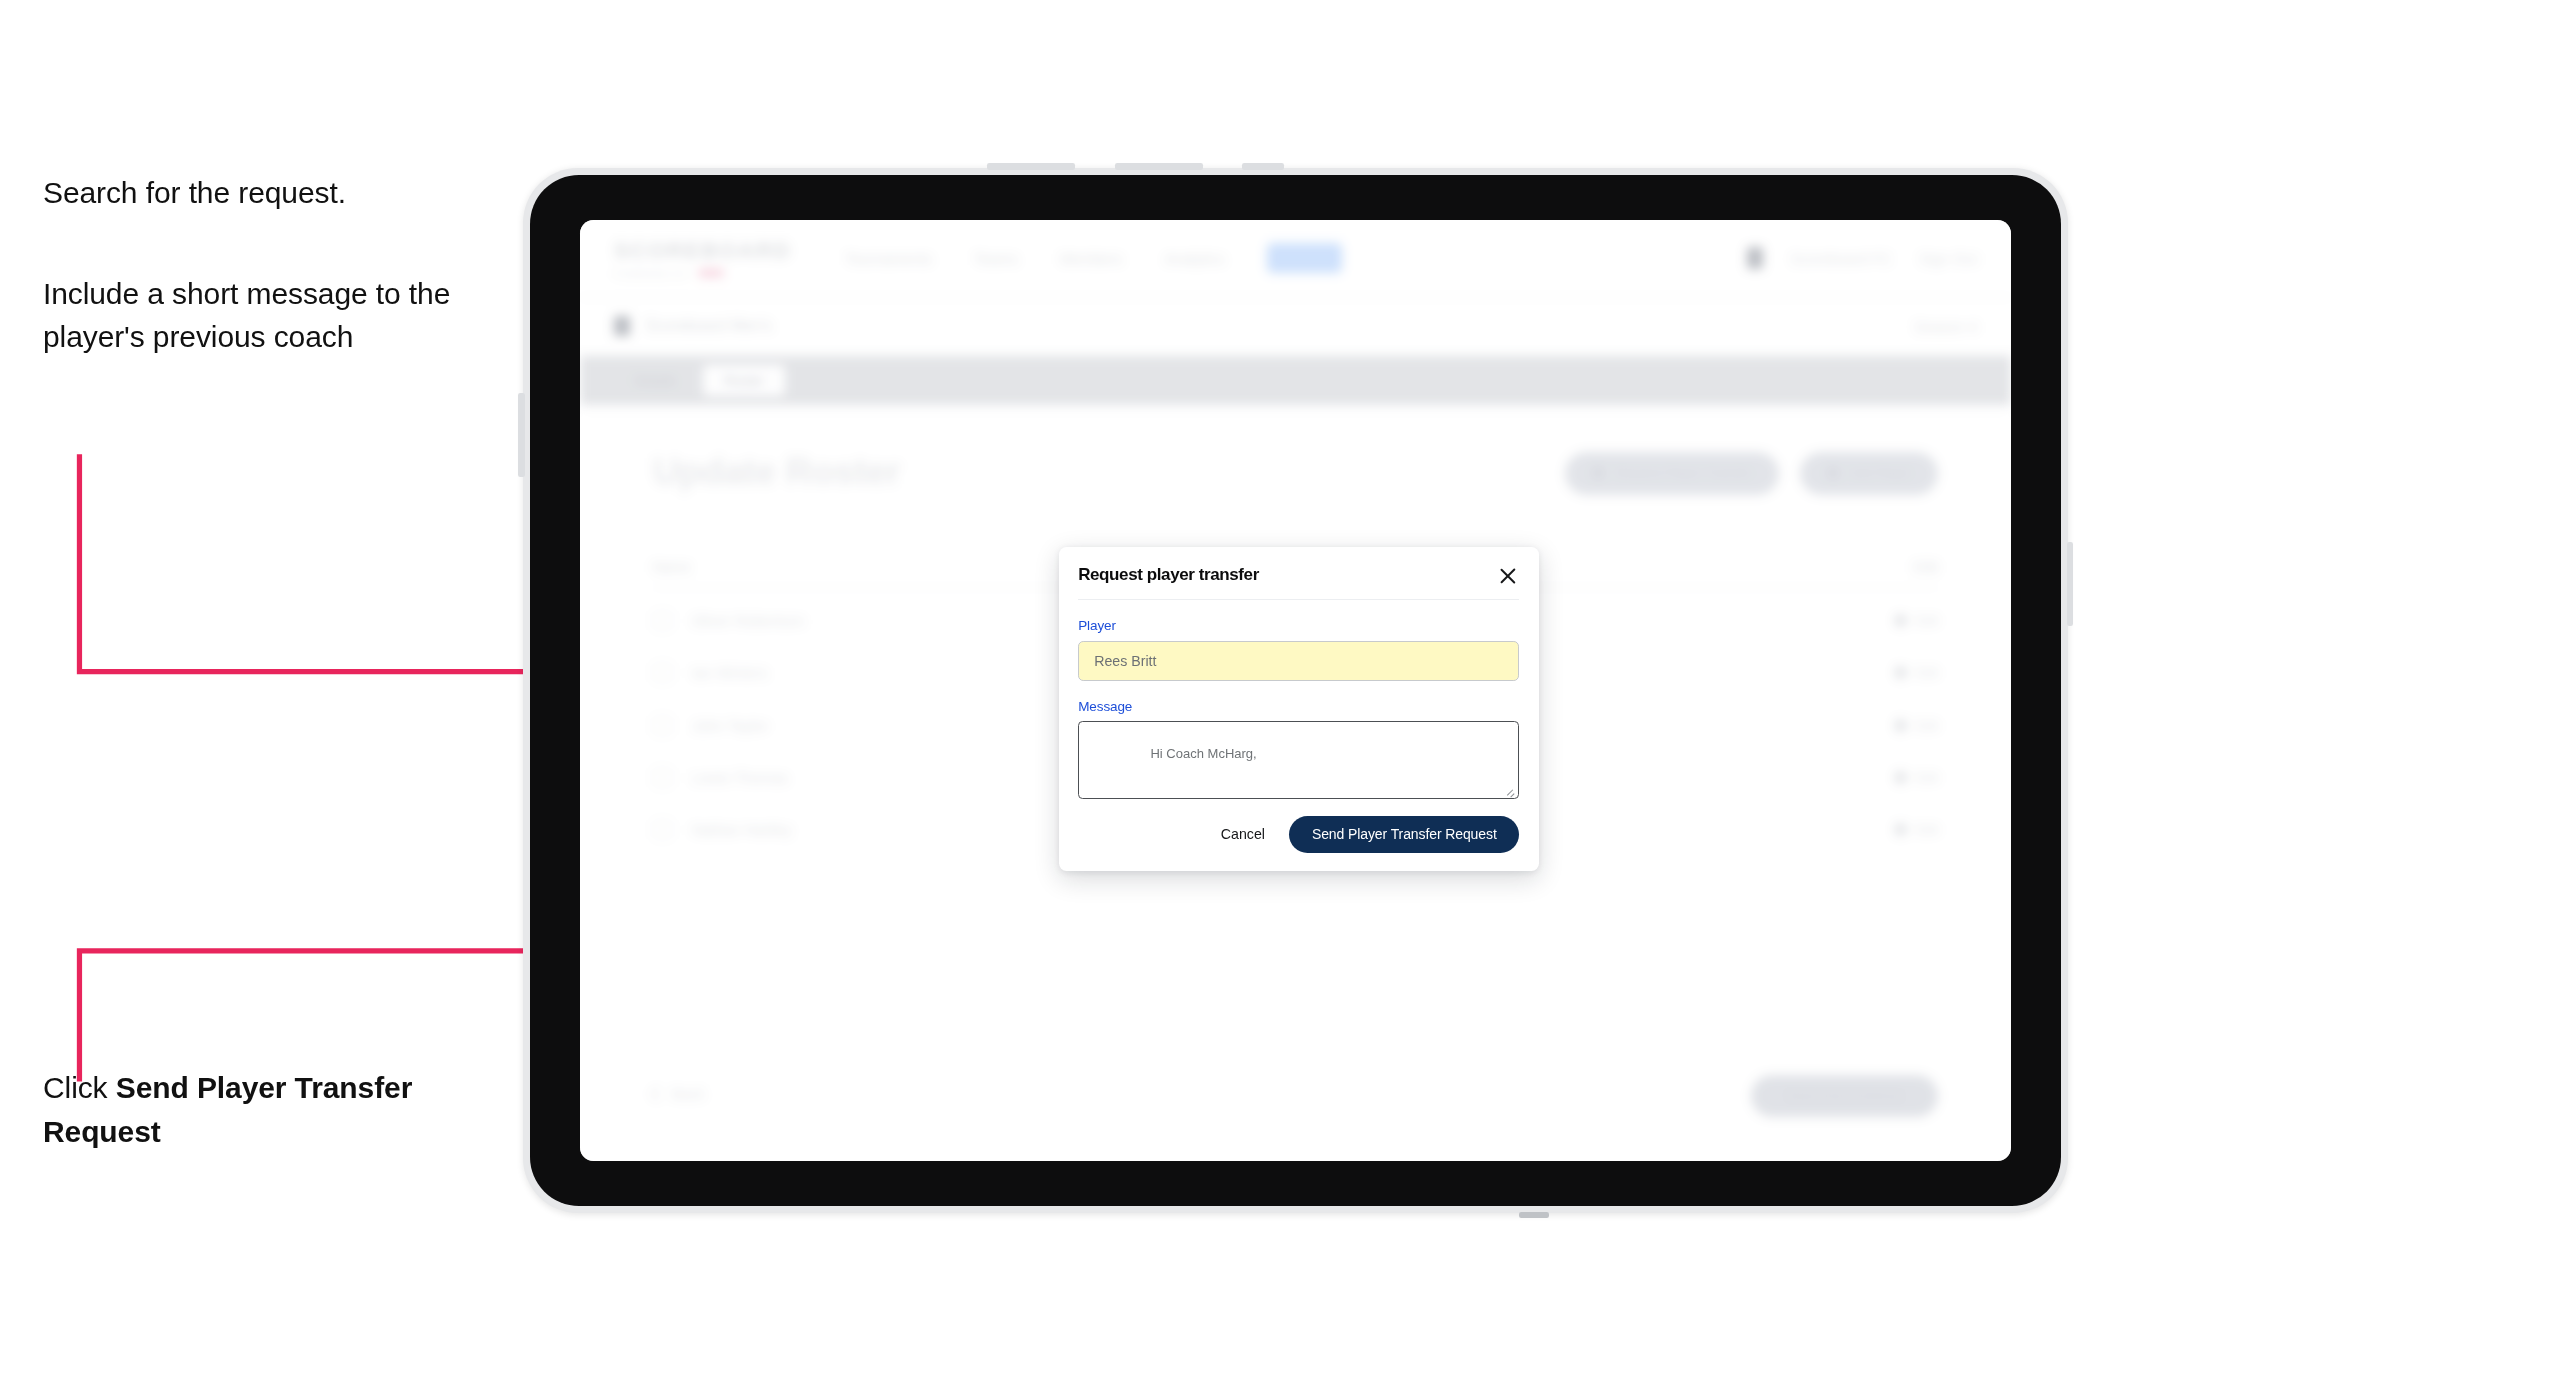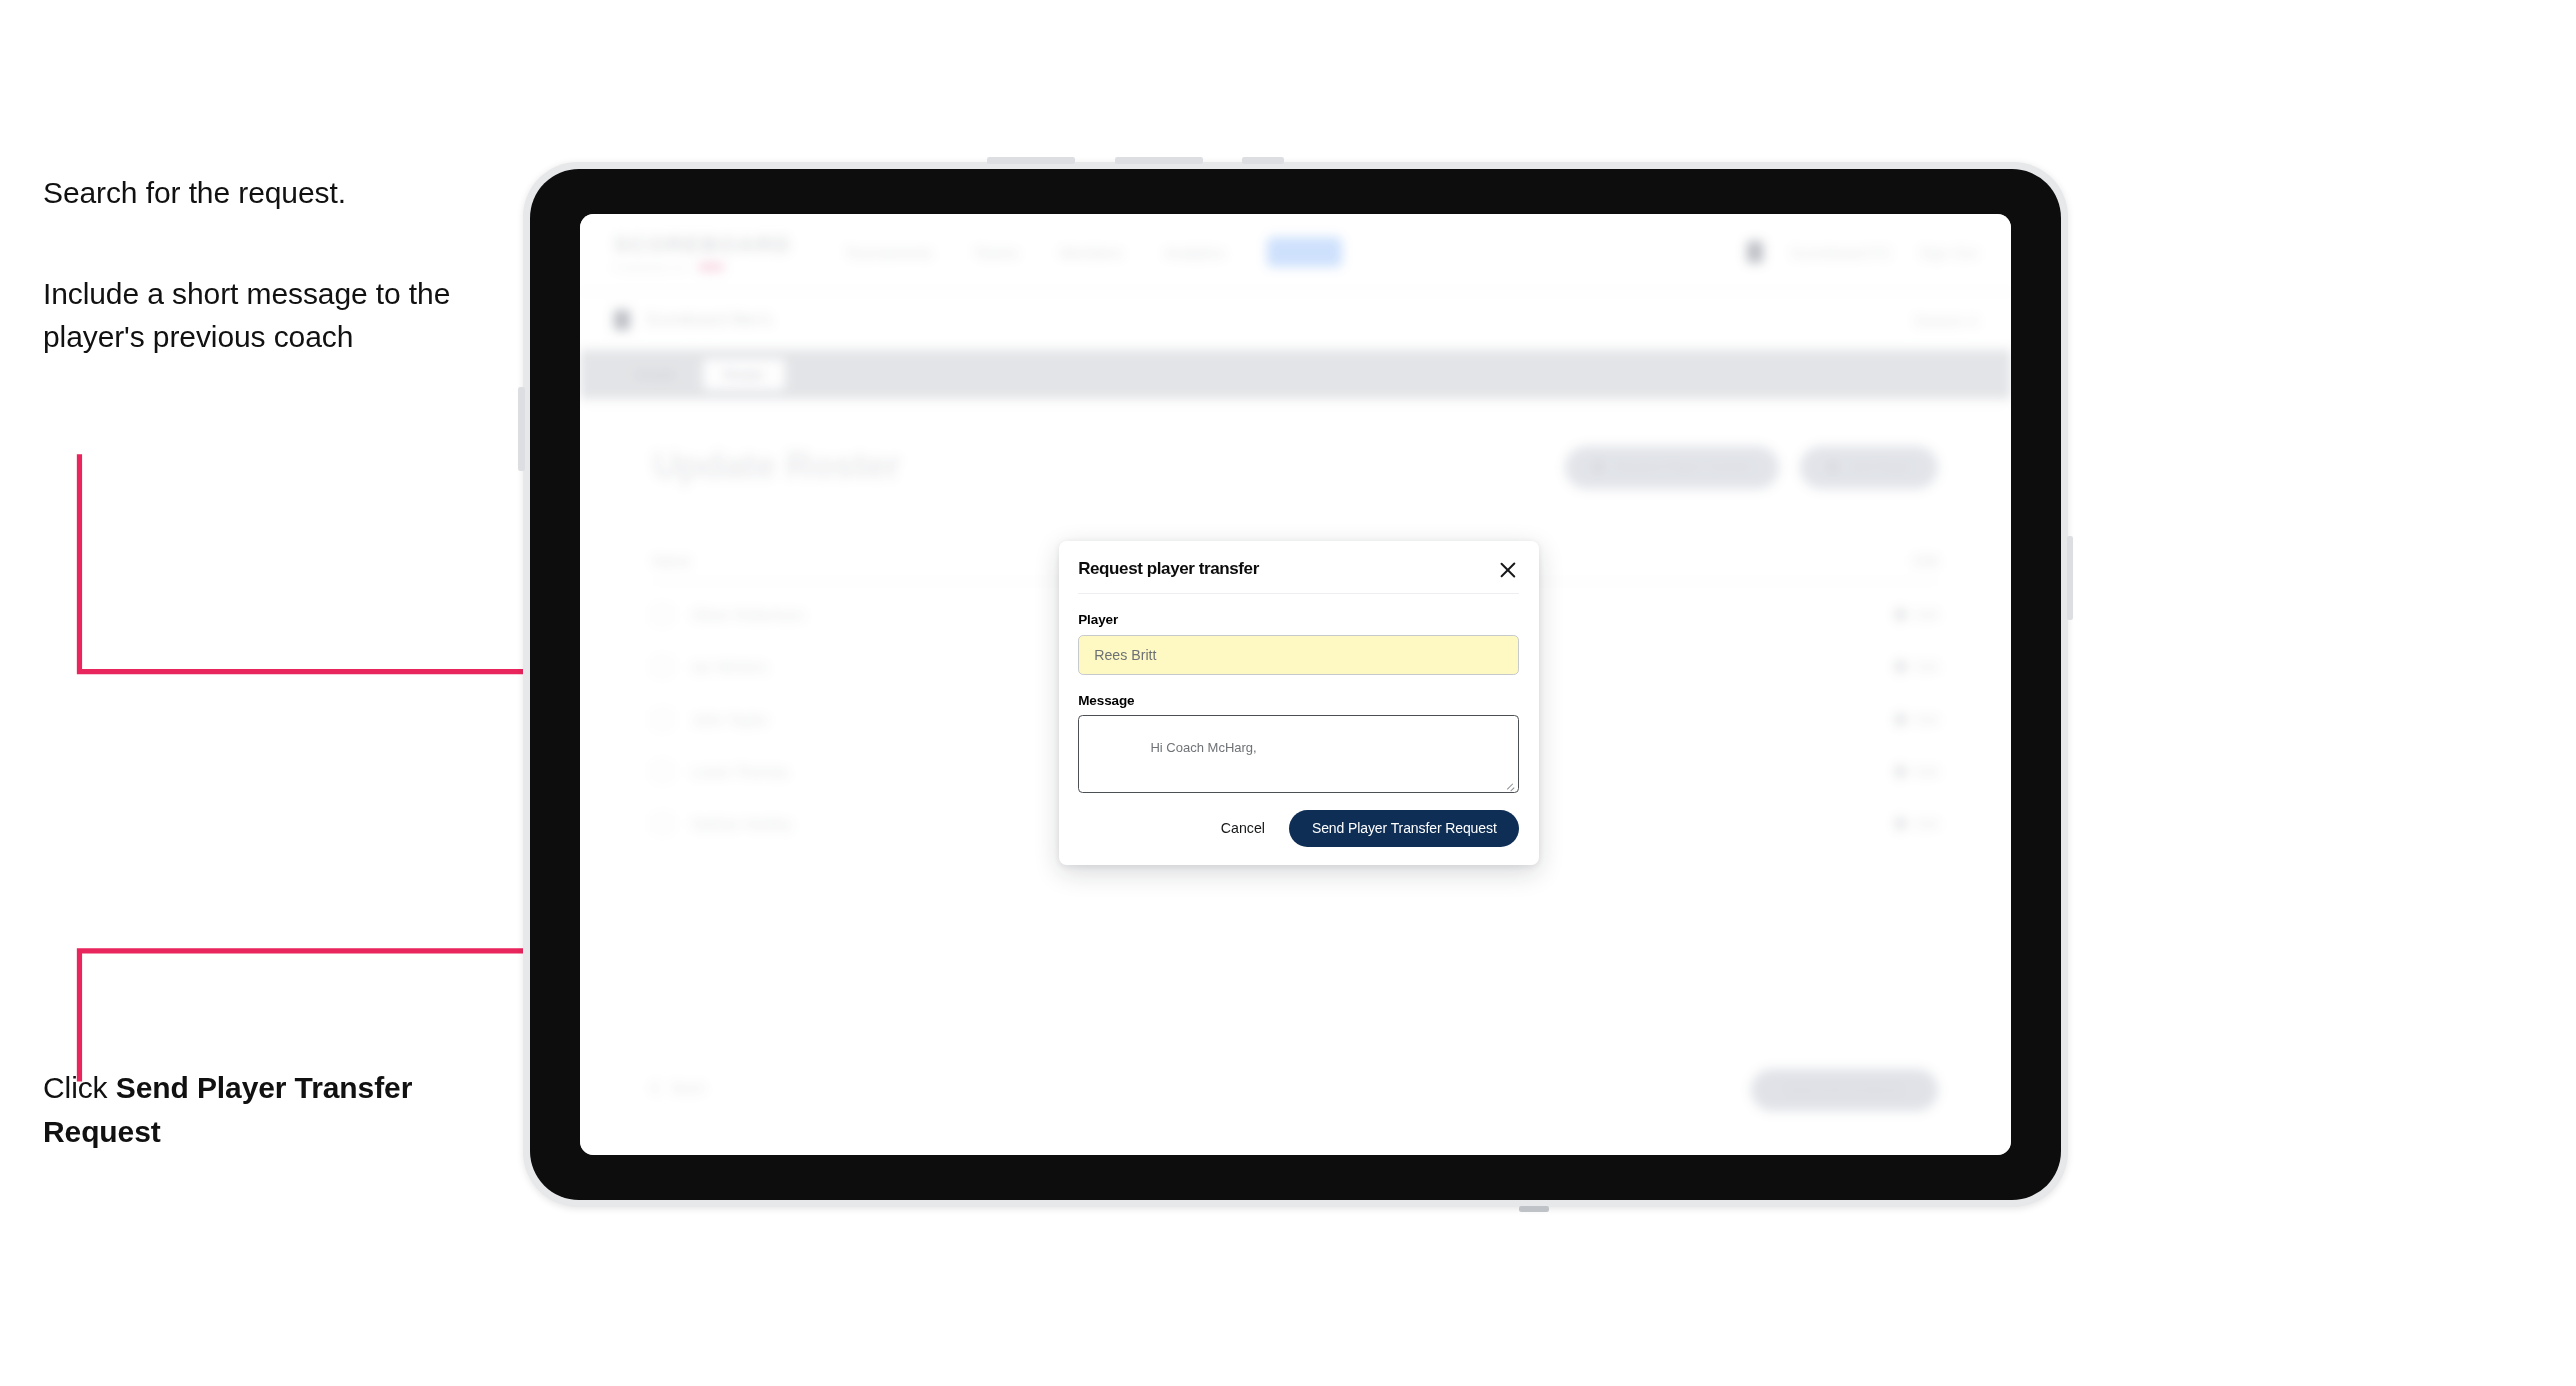--- a/index.html
+++ b/index.html
@@ -38,21 +38,21 @@
     position: absolute;
     left: 0; top: 0;
     width: 2576px; height: 1386px;
     pointer-events: none;
   }
 
   
   #tablet {
     position: absolute;
     left: 523px;
-    top: 162px;
+    top: 168px;
     width: 1545px;
     height: 1045px;
   }
   #tablet-outer {
     position: absolute;
     inset: 0;
     background: #e7e8ea;
     border-radius: 55px;
     box-shadow: 0 1.5px 7.5px rgba(0,0,0,0.10);
   }
@@ -225,22 +225,22 @@
   .modal-desc {
     margin-top: 14.2px;
     font-size: 13px;
     line-height: 1.52;
     color: #6f7376;
   }
 
   .field-label {
     margin-top: 18px;
     font-size: 13.5px;
-    font-weight: 700;
-    color: #000000;
+    font-weight: 400;
+    color: #1d4ed8;
     letter-spacing: -0.1px;
   }
 
   .player-input {
     margin-top: 7.5px;
     width: 100%;
     height: 40px;
     background: #fef9c3;
     border: 0.7px solid #c7cacd;
     border-radius: 5.2px;

